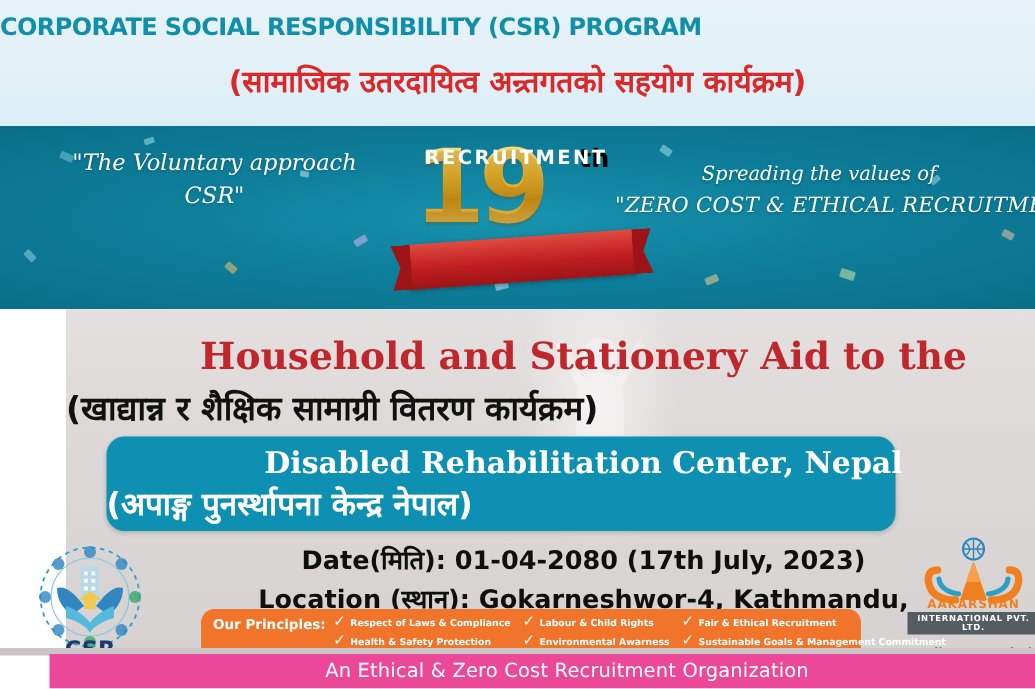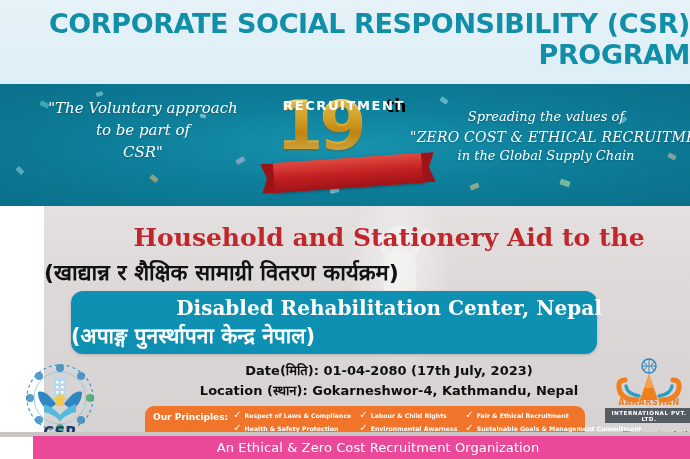--- a/index.html
+++ b/index.html
@@ -15,24 +15,24 @@
     overflow: hidden;
   }
 
   
   .top-band {
     position: absolute; left: 0; top: 0; width: 690px; height: 84px;
     background: linear-gradient(180deg, #e6f2f8 0%, #e2f0f7 55%, #dceef6 100%);
   }
   .title-en {
     position: absolute; left: 0; top: 8px; width: 690px;
-    text-align: right;
+    text-align: left;
     font-family: "DejaVu Sans", sans-serif;
     font-weight: 700;
-    font-size: 27px;
+    font-size: 16px;
     letter-spacing: -0.4px;
     color: #118ea8;
   }
   .title-np {
     position: absolute; left: 0; top: 40px; width: 690px;
     text-align: center;
     font-family: "DejaVu Sans", sans-serif;
     font-weight: 700;
     font-size: 20px;
     color: #d82a2a;
@@ -148,21 +148,21 @@
   .org-np {
     position: absolute; left: 0; top: 30px; width: 636px; 
     font-family: "DejaVu Sans", sans-serif;
     font-weight: 700; font-size: 21px;
     color: #ffffff;
   }
 
   .meta {
     position: absolute; left: 110px; top: 155px; width: 470px; text-align: center;
     font-family: "DejaVu Sans", sans-serif;
-    font-size: 13px; font-weight: 600;
+    font-size: 17px; font-weight: 600;
     color: #0f0f0f; line-height: 1.55;
   }
 
   
   .csr-badge {
     position: absolute; left: 18px; top: 360px; width: 84px; height: 80px;
   }
   .csr-badge svg { display: block; }
 
   
@@ -184,21 +184,21 @@
   }
   .aak-tag {
     position: absolute; left: 0; top: 72px; width: 100px; text-align: right;
     font-family: "DejaVu Sans", sans-serif;
     font-weight: 600; font-size: 7.5px; letter-spacing: .2px;
     color: #2a3340;
   }
 
   
   .principles {
-    position: absolute; left: 145px; top: 406px; width: 440px; height: 37px;
+    position: absolute; left: 134px; top: 406px; width: 440px; height: 37px;
     background: #f0752a;
     border-radius: 9px 9px 0 0;
     padding: 4px 0 0 8px;
     display: flex; align-items: flex-start;
   }
   .principles-label {
     font-family: "DejaVu Sans", sans-serif;
     font-weight: 700; font-size: 9px;
     color: #ffffff; white-space: nowrap;
     padding-top: 2px; margin-right: 5px;
@@ -230,46 +230,45 @@
     background: #c9c5c4;
   }
 </style>
 </head>
 <body>
 
 <div class="poster">
 
   <div class="top-band">
     <div class="title-en">CORPORATE SOCIAL RESPONSIBILITY (CSR) PROGRAM</div>
+    <div class="title-np">(सामाजिक उतरदायित्व अन्र्तगतको सहयोग कार्यक्रम)</div>
   </div>
 
   <div class="hero">
     <div class="confetti" style="left:40px;  top:18px;  width:9px; height:5px; background:#6ec8d8; transform:rotate(25deg);"></div>
     <div class="confetti" style="left:96px;  top:8px;   width:7px; height:4px; background:#9fe0ea; transform:rotate(-18deg);"></div>
     <div class="confetti" style="left:150px; top:92px;  width:8px; height:5px; background:#f0c36a; transform:rotate(40deg);"></div>
     <div class="confetti" style="left:200px; top:30px;  width:6px; height:4px; background:#bde7ef; transform:rotate(12deg);"></div>
     <div class="confetti" style="left:236px; top:74px;  width:9px; height:5px; background:#d8b7e8; transform:rotate(-30deg);"></div>
     <div class="confetti" style="left:440px; top:14px;  width:8px; height:5px; background:#9fe0ea; transform:rotate(35deg);"></div>
     <div class="confetti" style="left:470px; top:100px; width:9px; height:5px; background:#f3d08a; transform:rotate(-22deg);"></div>
     <div class="confetti" style="left:560px; top:96px;  width:10px;height:6px; background:#cfe9a8; transform:rotate(18deg);"></div>
     <div class="confetti" style="left:620px; top:34px;  width:7px; height:4px; background:#9fd9e6; transform:rotate(-40deg);"></div>
     <div class="confetti" style="left:668px; top:70px;  width:8px; height:5px; background:#e8c4a0; transform:rotate(28deg);"></div>
     <div class="confetti" style="left:330px; top:104px; width:9px; height:5px; background:#c9e8f2; transform:rotate(-14deg);"></div>
     <div class="confetti" style="left:16px;  top:84px;  width:8px; height:5px; background:#8fd4e2; transform:rotate(46deg);"></div>
 
     <div class="hero-left">
       <div>"The Voluntary approach</div>
-      <div>to be part of</div>
       <div>CSR"</div>
     </div>
 
     <div class="hero-right">
       <div>Spreading the values of</div>
       <div class="big">"ZERO COST &amp; ETHICAL RECRUITMENT"</div>
-      <div>in the Global Supply Chain</div>
     </div>
   </div>
 
   <div class="anniv">
     <div class="anniv-num">19</div>
     <div class="anniv-th">th</div>
     <div class="ribbon"></div>
     <div class="ribbon-text">RECRUITMENT</div>
   </div>
 

